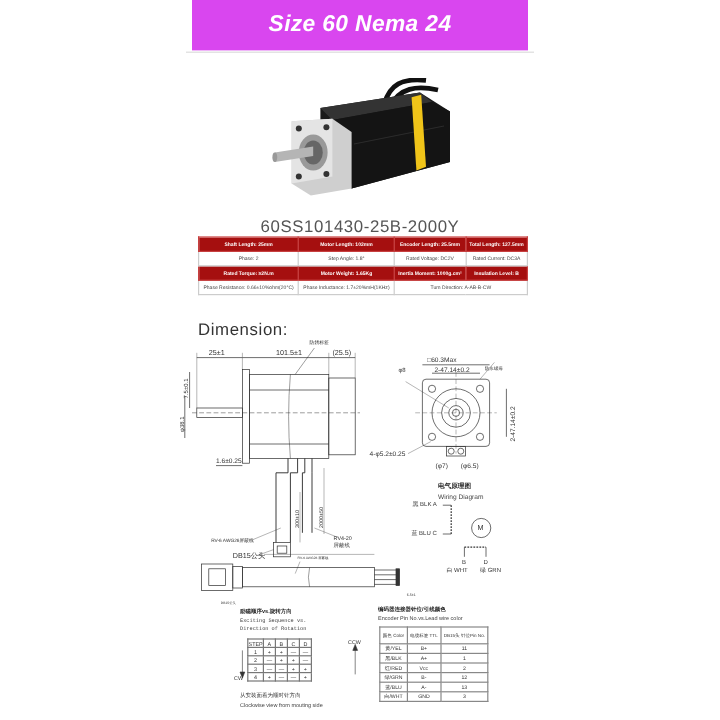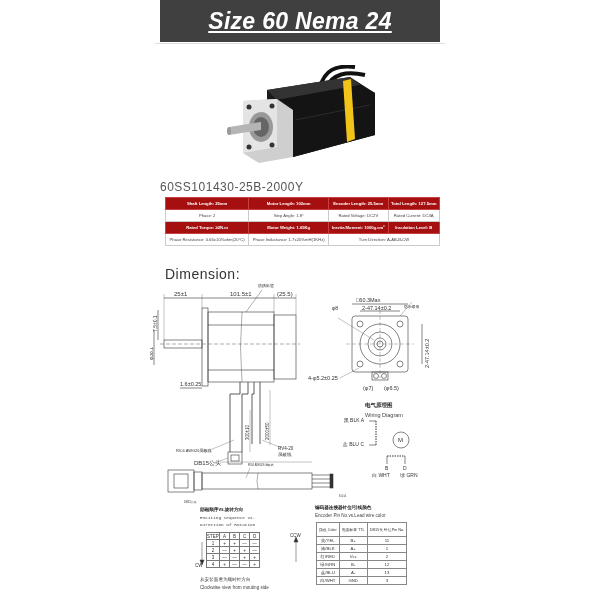--- a/index.html
+++ b/index.html
@@ -1,26 +1,26 @@
 <!DOCTYPE html>
 <html><head>
 <meta charset="utf-8">
 <style>
   * { box-sizing: border-box; margin: 0; padding: 0; }
   html, body { width: 600px; height: 600px; background: #ffffff; overflow: hidden; }
   body { font-family: "Liberation Sans", sans-serif; color: #222; position: relative; }
   .abs { position: absolute; }
 
-  .banner { left: 160px; top: 0; width: 280px; height: 42px; background: #404040; color: #fff;
-    font-weight: bold; font-style: italic; font-size: 23px; display: flex; align-items: center; justify-content: center; letter-spacing: 0.3px; text-decoration: underline; }
+  .banner { left: 160px; top: 0; width: 280px; height: 42px; background: #d946ef; color: #fff;
+    font-weight: bold; font-style: italic; font-size: 19px; display: flex; align-items: center; justify-content: center; letter-spacing: 0.3px; }
   .banner-underline { left: 155px; top: 43px; width: 290px; height: 1px; background: #ddd; }
 
   .motor { left: 225px; top: 65px; width: 160px; height: 100px; }
 
-  .model { left: 160px; top: 180px; width: 280px; font-size: 12px; color: #555; letter-spacing: 0.5px; }
+  .model { left: 160px; top: 180px; width: 280px; text-align: center; font-size: 14px; color: #555; letter-spacing: 0.5px; }
 
   .spec-table { left: 165px; top: 197px; width: 275px; border-collapse: collapse; font-size: 4.2px; }
   .spec-table td { height: 12px; text-align: center; padding: 0 1px; white-space: nowrap; border: 0.5px solid #ccc; }
   .spec-table tr.red td { background: #a50f0f; color: #fff; font-weight: bold; border-color: #c84040; }
   .spec-table tr.white td { background: #fff; color: #444; }
 
   .dim-title { left: 165px; top: 266px; font-size: 14px; color: #333; letter-spacing: 0.5px; }
 
   .drawing { left: 150px; top: 280px; width: 300px; height: 320px; }
   .txt { font-family: "Liberation Sans", sans-serif; fill: #333; }

